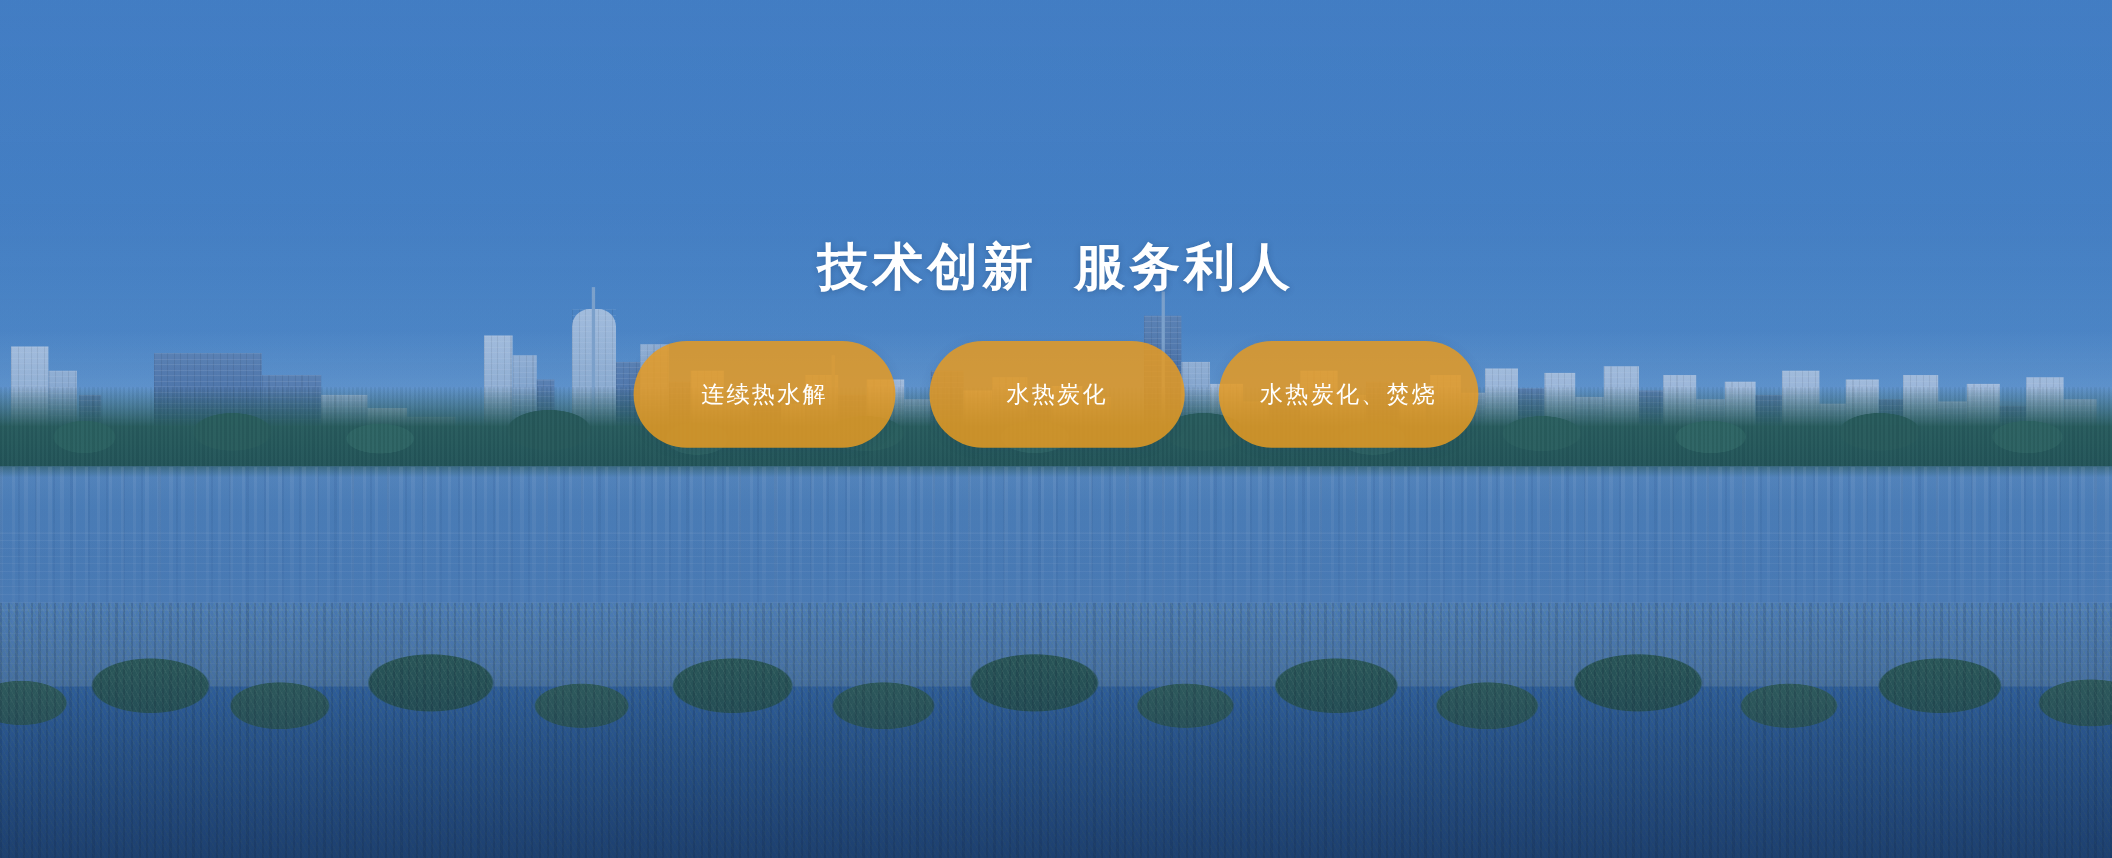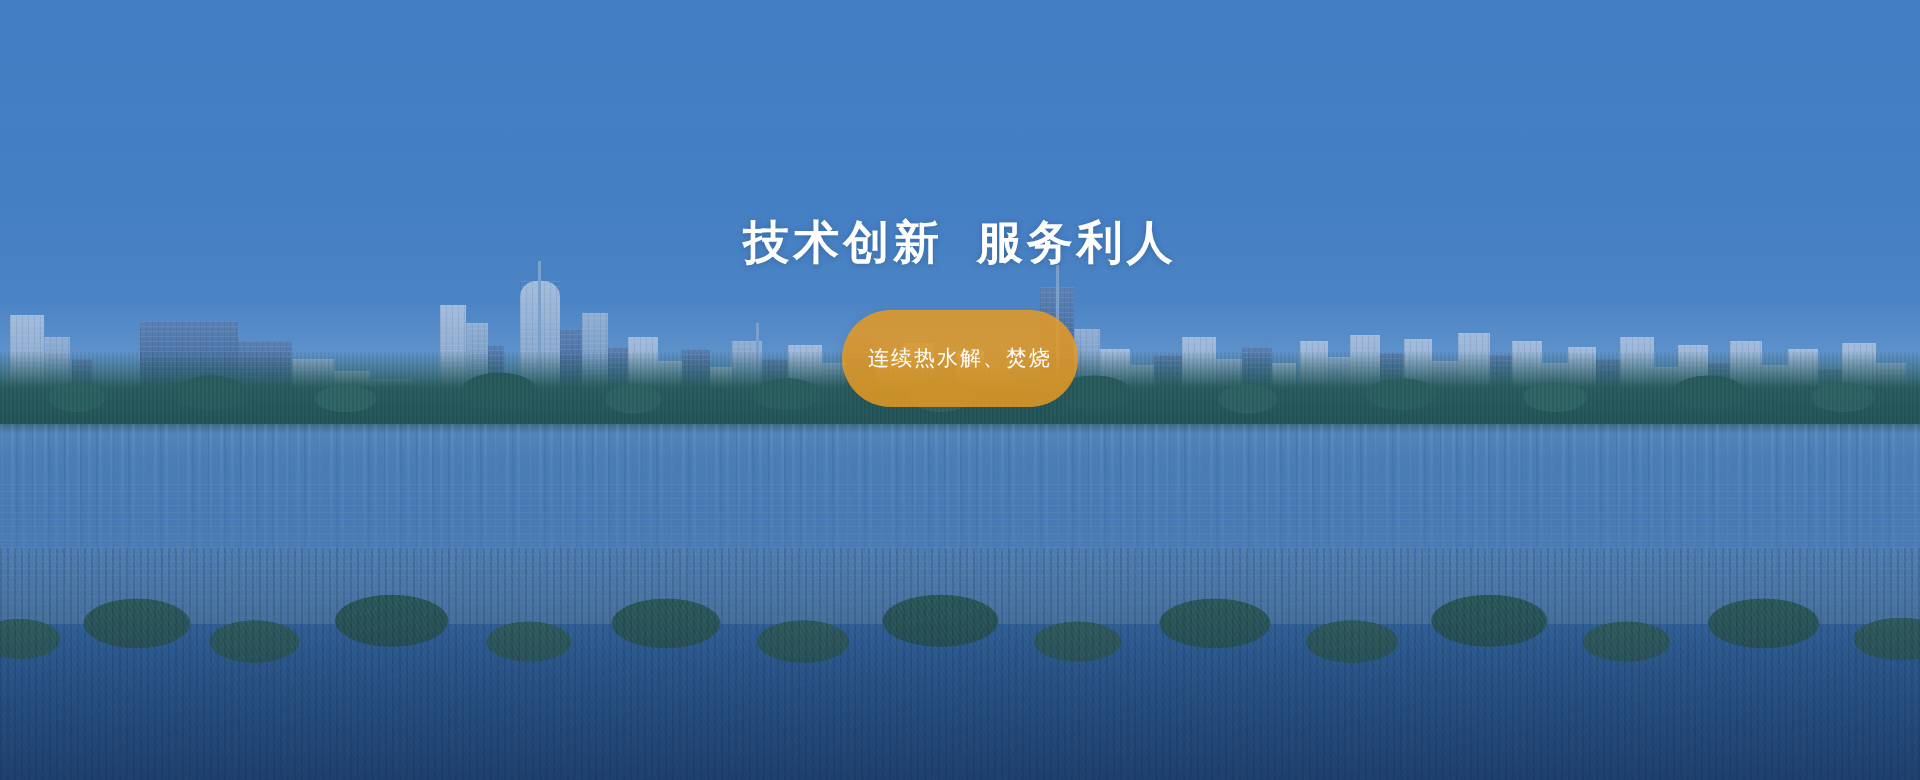--- a/index.html
+++ b/index.html
@@ -313,22 +313,28 @@
     <div class="grade2"></div>
   </div>
 
   <div class="content">
 
     <h1 class="title">技术创新  服务利人</h1>
 
 
     <div class="pill-row">
 
-
+      <div class="pill pill-1">
+        <span class="pill-label">连续热水解</span>
+      </div>
+
+      <div class="pill pill-2">
+        <span class="pill-label">水热炭化</span>
+      </div>
 
       <div class="pill pill-3">
-        <span class="pill-label">连续热水解、焚烧</span>
+        <span class="pill-label">水热炭化、焚烧</span>
       </div>
 
     </div>
   </div>
 
 </div>
 
 </body></html>

